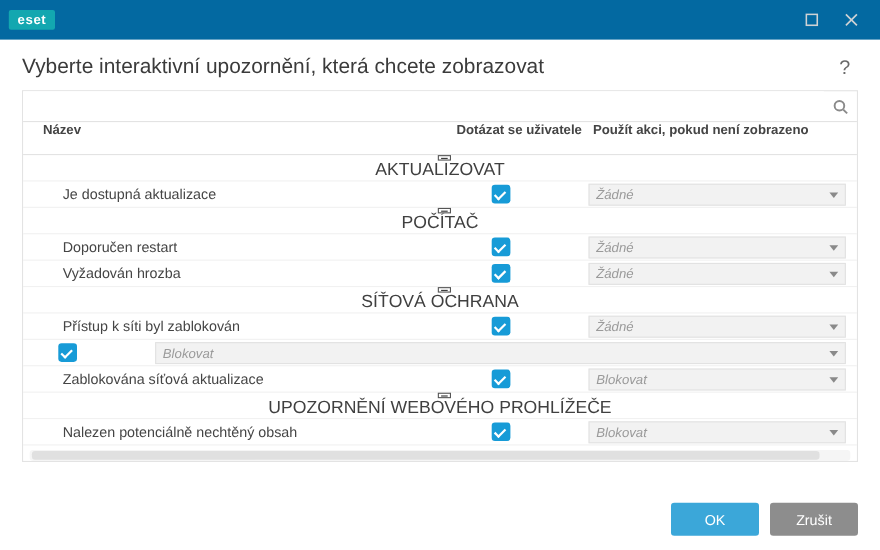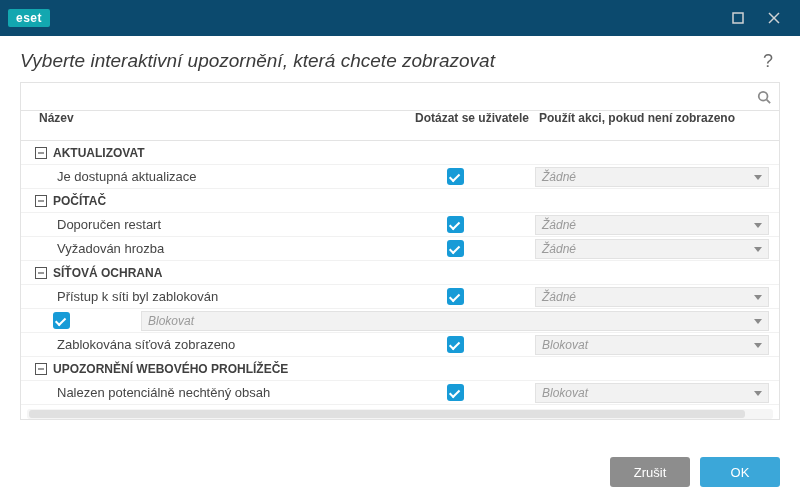--- a/index.html
+++ b/index.html
@@ -1,29 +1,29 @@
 <!DOCTYPE html>
 <html><head>
 <meta charset="utf-8">
 <style>
   * { box-sizing: border-box; margin: 0; padding: 0; }
   html, body { width: 800px; height: 500px; font-family: "Segoe UI", Arial, sans-serif; font-size: 13px; background: #fff; overflow: hidden; }
   .titlebar {
-    height: 36px; background: #0c4a6e; color: #cfd2d4; display: flex; align-items: center; padding: 0 8px;
+    height: 36px; background: #0369a1; color: #cfd2d4; display: flex; align-items: center; padding: 0 8px;
   }
   .brand-badge {
     background: #13a7b0; color: #fff; font-weight: 700; font-size: 12px; padding: 2px 8px; border-radius: 2px; letter-spacing: 0.5px;
   }
   .brand-text { margin-left: 8px; font-size: 13px; letter-spacing: 1px; color: #d8dadd; font-weight: 300; }
   .titlebar .spacer { flex: 1; }
   .win-btn { width: 36px; height: 36px; display: flex; align-items: center; justify-content: center; color: #cfd2d4; }
   .win-btn svg { width: 12px; height: 12px; stroke: #cfd2d4; stroke-width: 1.5; fill: none; }
 
   .header-row { display: flex; align-items: center; padding: 14px 20px 10px 20px; }
-  .page-title { font-size: 19px; color: #3b3b3b; font-weight: 400; flex: 1; font-style: italic; }
+  .page-title { font-size: 19px; color: #3b3b3b; font-weight: 400; flex: 1; }
   .help-icon { color: #6a6a6a; font-size: 18px; width: 24px; text-align: center; }
 
   .panel {
     margin: 0 20px 10px 20px; border: 1px solid #e3e3e3; height: 338px; display: flex; flex-direction: column; background: #fff;
   }
   .searchbar { display: flex; border-bottom: 1px solid #e3e3e3; height: 28px; align-items: stretch; }
   .searchbar input { flex: 1; border: none; outline: none; padding: 0 8px; font-size: 13px; }
   .search-icon-box { width: 30px; display: flex; align-items: center; justify-content: center; }
   .search-icon-box svg { width: 14px; height: 14px; stroke: #8a8a8a; stroke-width: 2; fill: none; }
 
@@ -35,21 +35,21 @@
   .col-ask  { flex: 0 0 120px; text-align: left; }
   .col-act  { flex: 1; padding-left: 4px; }
 
   .tree-body { overflow-y: auto; overflow-x: hidden; flex: 1; position: relative; }
   .tree-body::-webkit-scrollbar { width: 10px; }
   .tree-body::-webkit-scrollbar-thumb { background: #d0d0d0; }
 
   .group-row, .item-row {
     display: flex; align-items: center; height: 24px; border-bottom: 1px solid #f1f1f1;
   }
-  .group-row { font-weight: 700; color: #404040; font-size: 12px; }
+  .group-row { font-weight: 400; color: #404040; font-size: 16px; flex-direction: column; }
   .expander {
     width: 12px; height: 12px; border: 1px solid #555; margin: 0 6px 0 14px; position: relative; background: #fff;
   }
   .expander::before {
     content: ""; position: absolute; left: 2px; right: 2px; top: 50%; height: 1px; background: #333; transform: translateY(-0.5px);
   }
   .group-label { text-transform: uppercase; }
 
   .item-name { flex: 0 0 394px; padding-left: 36px; color: #454545; }
   .item-check { flex: 0 0 120px; display: flex; justify-content: flex-start; padding-left: 32px; }
@@ -176,21 +176,21 @@
       </div>
       <div class="item-row">
         <div class="item-check">
           <div class="chk"></div>
         </div>
         <div class="item-action">
           <div class="fake-select">Blokovat</div>
         </div>
       </div>
       <div class="item-row">
-        <div class="item-name">Zablokována síťová zobrazeno</div>
+        <div class="item-name">Zablokována síťová aktualizace</div>
         <div class="item-check">
           <div class="chk"></div>
         </div>
         <div class="item-action">
           <div class="fake-select">Blokovat</div>
         </div>
       </div>
       <div class="group-row">
         <div class="expander"></div>
         <span class="group-label">UPOZORNĚNÍ WEBOVÉHO PROHLÍŽEČE</span>
@@ -205,15 +205,15 @@
         </div>
       </div>
     </div>
 
   <div class="hscroll">
       <div class="hscroll-inner"></div>
     </div>
 </div>
 
 <div class="footer">
+  <div class="btn btn-primary">OK</div>
   <div class="btn btn-secondary">Zrušit</div>
-  <div class="btn btn-primary">OK</div>
 </div>
 
 </body></html>

